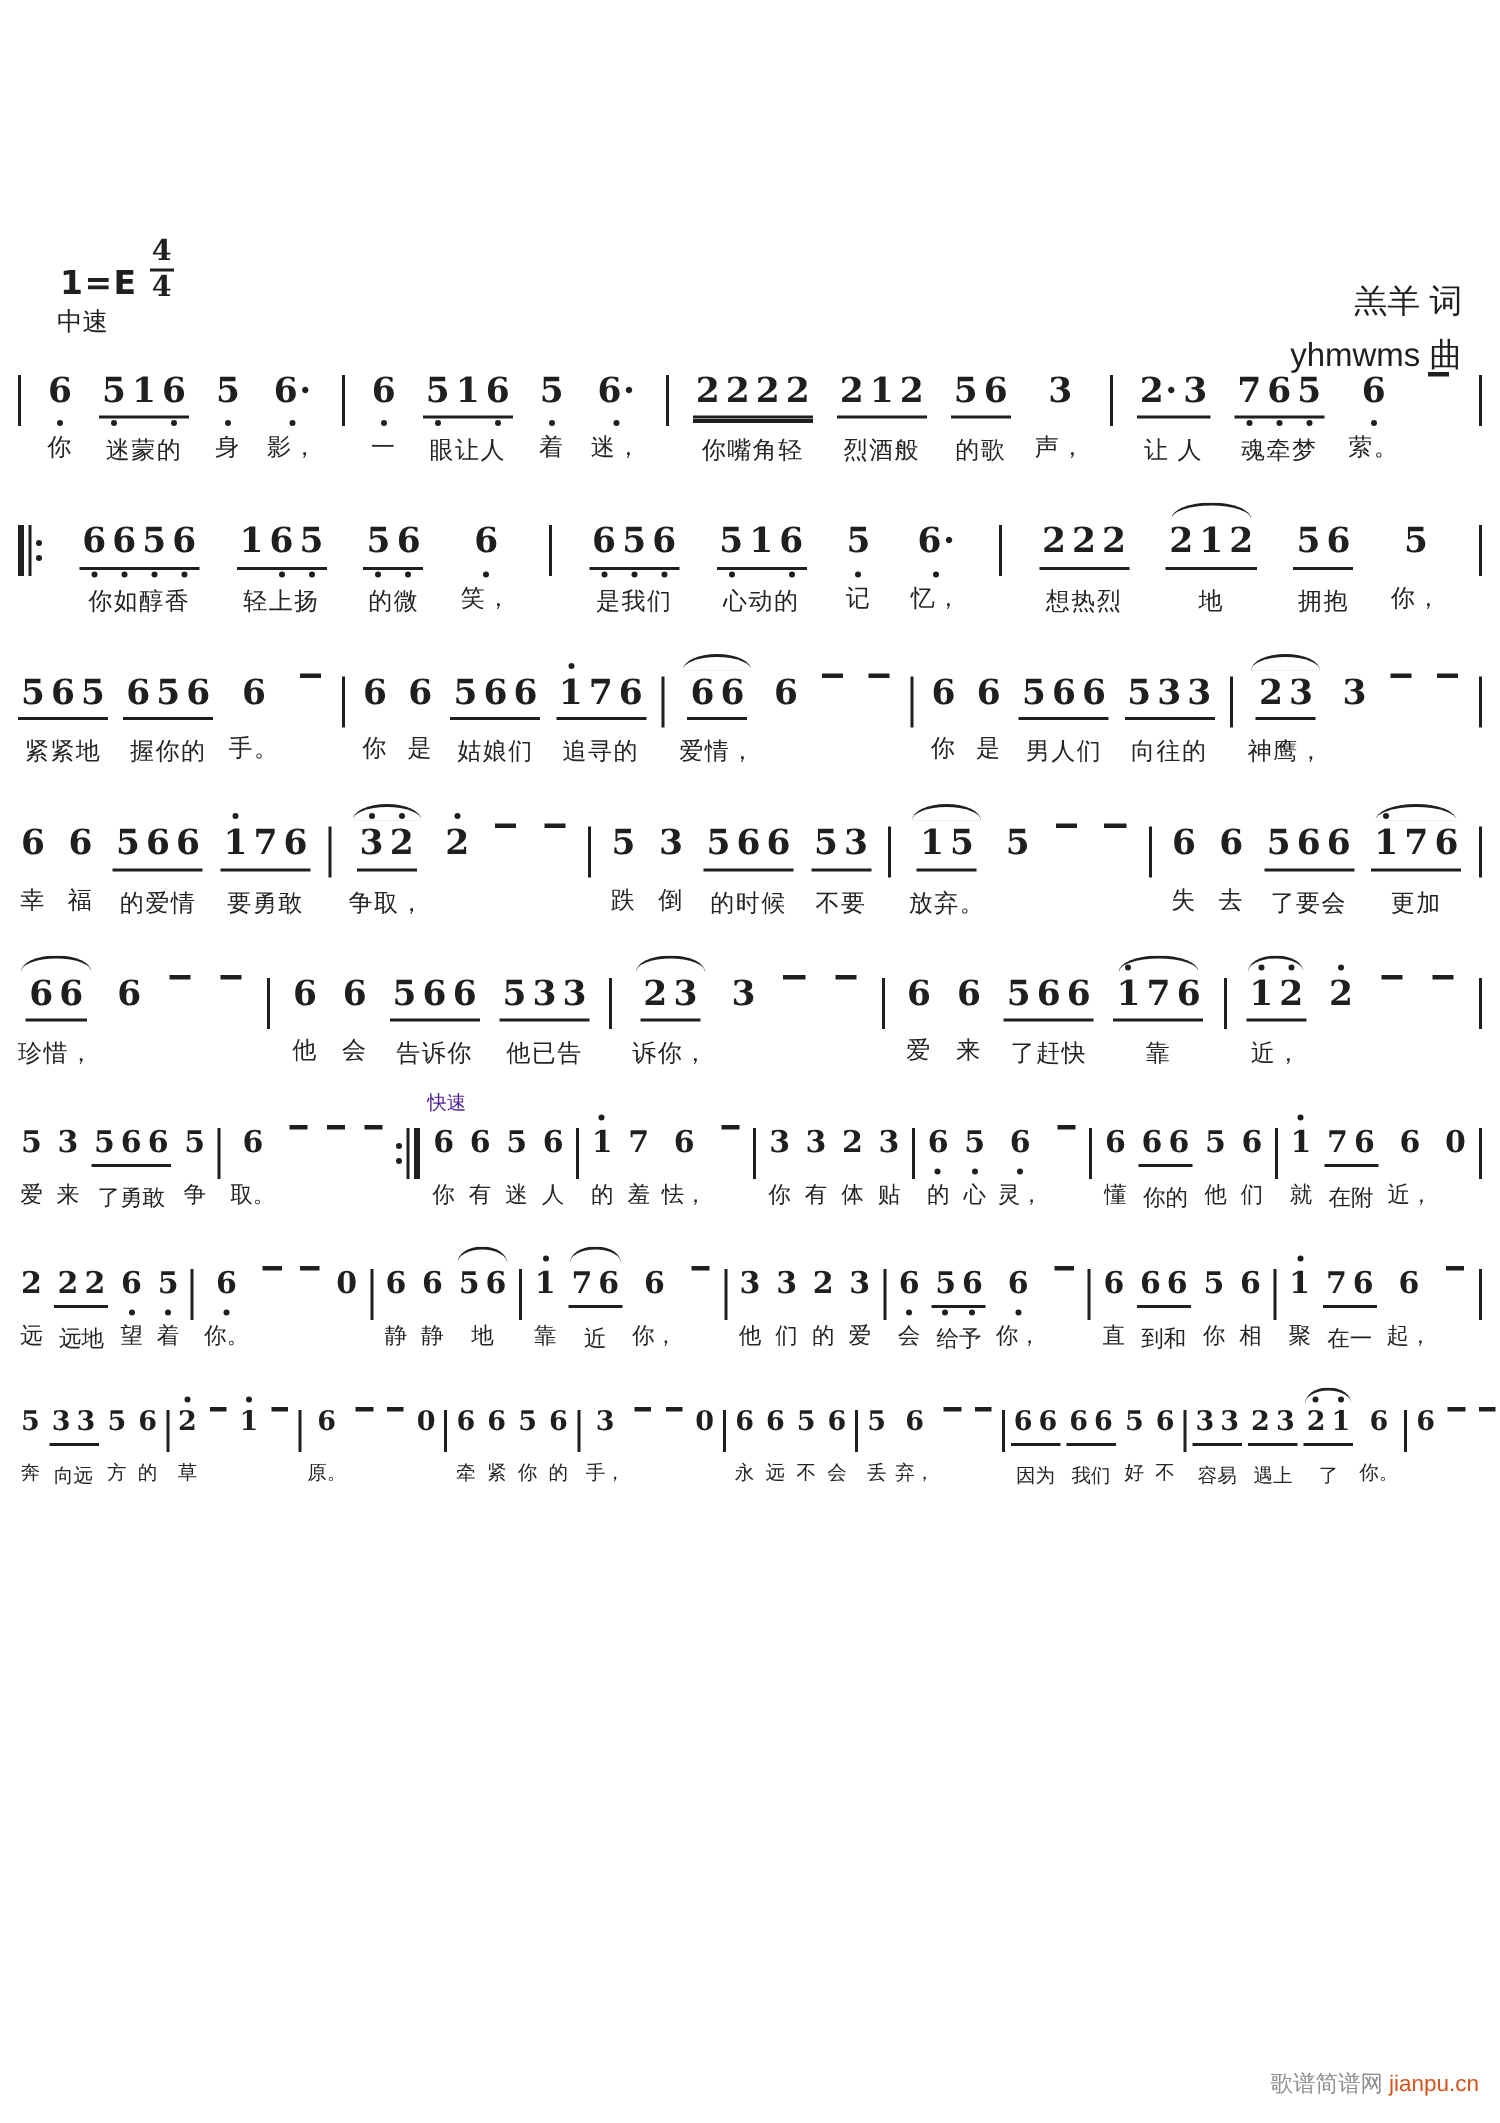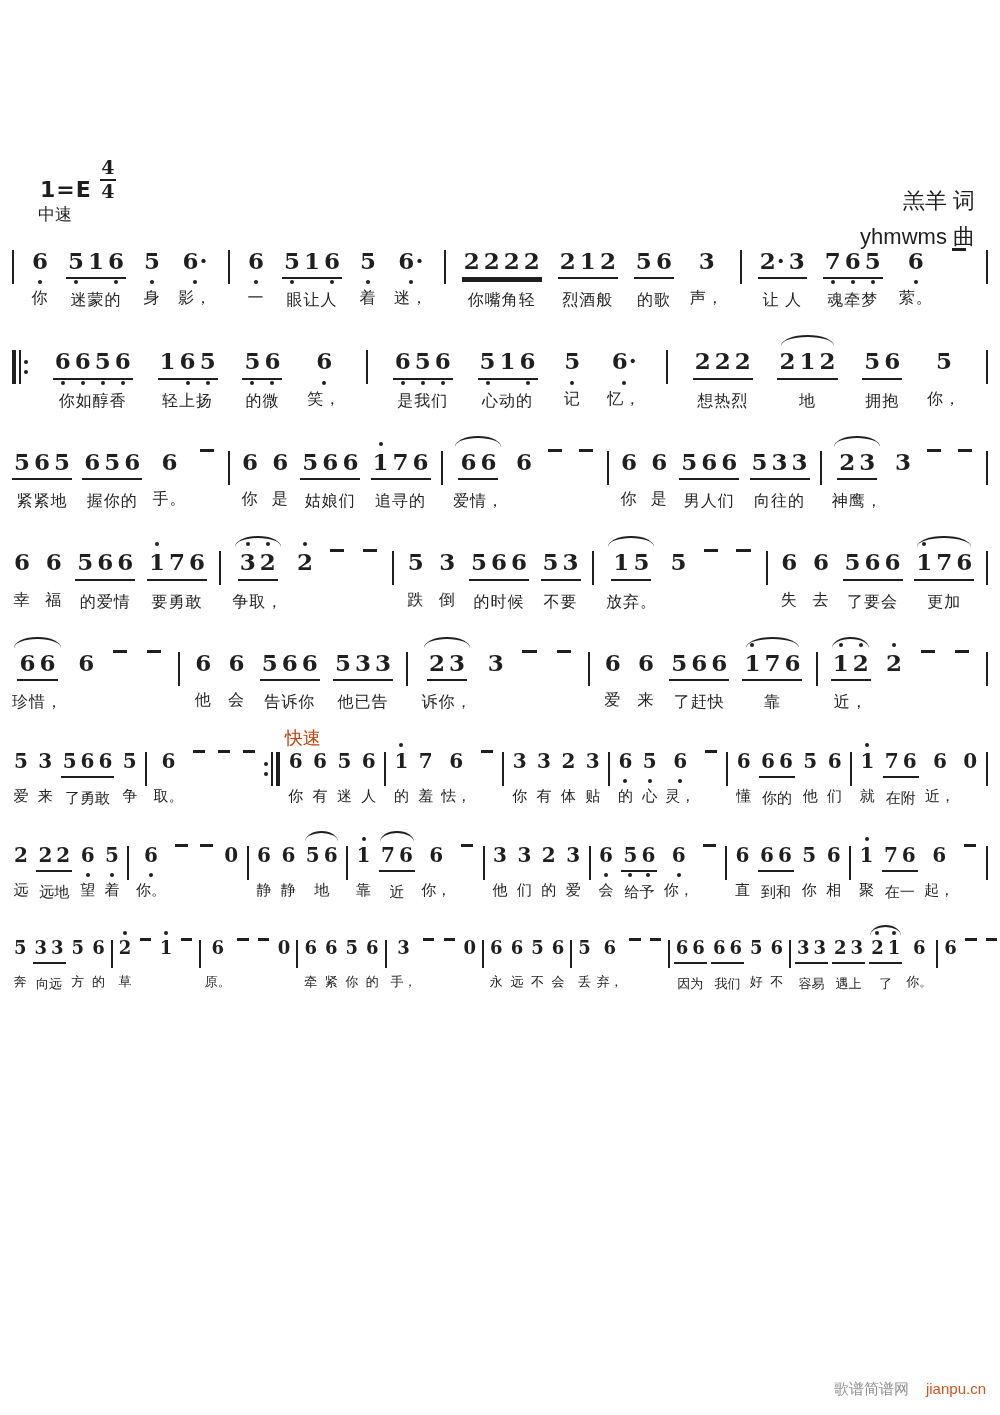--- a/index.html
+++ b/index.html
@@ -35,37 +35,37 @@
   .nt{position:relative;display:inline-flex;align-items:flex-end;padding:0 2px;}
   .dg{display:inline-block;}
   .aug{display:inline-block;margin-left:1px;font-weight:bold;}
   .hd,.ld{position:absolute;left:50%;transform:translateX(-50%);
           width:4px;height:4px;border-radius:50%;background:#1f1f1f;}
   .hd{top:-7px;} .ld{bottom:-10px;}
   .dash{display:inline-block;width:0.62em;height:0.13em;background:#1f1f1f;
         margin:0 0.15em 0.42em 0.15em;}
   .slur{position:absolute;top:-13px;left:8%;width:84%;height:9px;
         border-top:2px solid #1f1f1f;border-radius:50% 50% 0 0/100% 100% 0 0;}
-  .grp-lbl{position:absolute;top:-24px;left:0;font-size:18px;white-space:nowrap;
-           font-family:"Liberation Sans",sans-serif;font-weight:normal;color:#c2410c;}
+  .grp-lbl{position:absolute;top:-24px;left:0;font-size:13px;white-space:nowrap;
+           font-family:"Liberation Sans",sans-serif;font-weight:normal;color:#4c1d95;}
   .lyr{margin-top:11px;font-size:16px;white-space:nowrap;min-height:20px;color:#242424;
        letter-spacing:1px;}
   .s-sm .lyr{font-size:15px;letter-spacing:0;}
   .s-xs .lyr{font-size:13px;letter-spacing:0;}
 
   .barwrap{display:flex;align-items:center;gap:3px;margin:2px 2px 0 2px;height:34px;}
   .s-xs .barwrap{height:28px;}
   .bl-thin{width:2px;height:100%;background:#1f1f1f;}
   .bl-thick{width:4px;height:100%;background:#1f1f1f;}
   .coldots{display:flex;flex-direction:column;justify-content:center;gap:6px;height:100%;}
   .coldots i{width:4px;height:4px;border-radius:50%;background:#1f1f1f;}
 
   
   .footer{position:absolute;right:14px;bottom:16px;font-size:15px;color:#8f8f8f;}
-  .site-url{color:#d4541e;margin-left:17px;}
+  .site-url{color:#d4541e;margin-left:4px;}
 </style>
 </head>
 <body style="color: rgb(31, 31, 31);">
 
 <div class="page">
 
   <div class="key-block">
     <span class="key-text">1=E</span>
     <span class="frac">
       <span>4</span>

